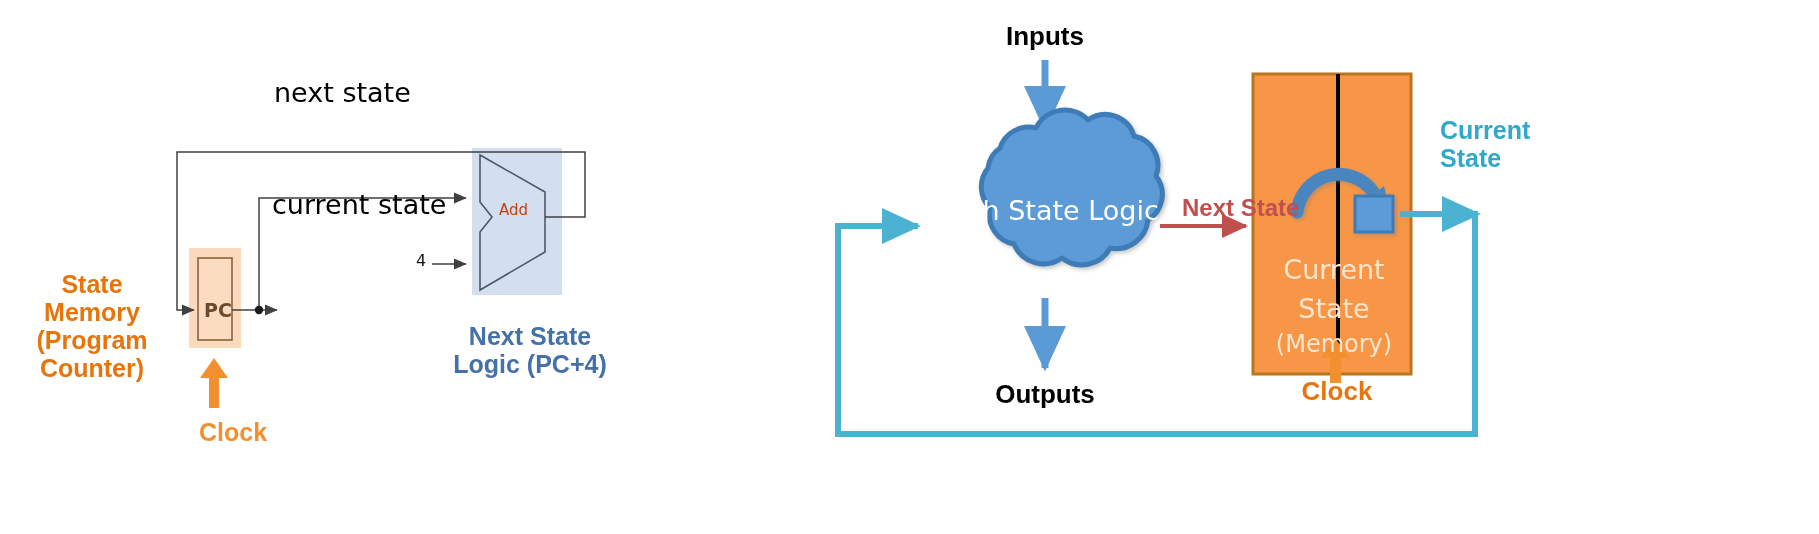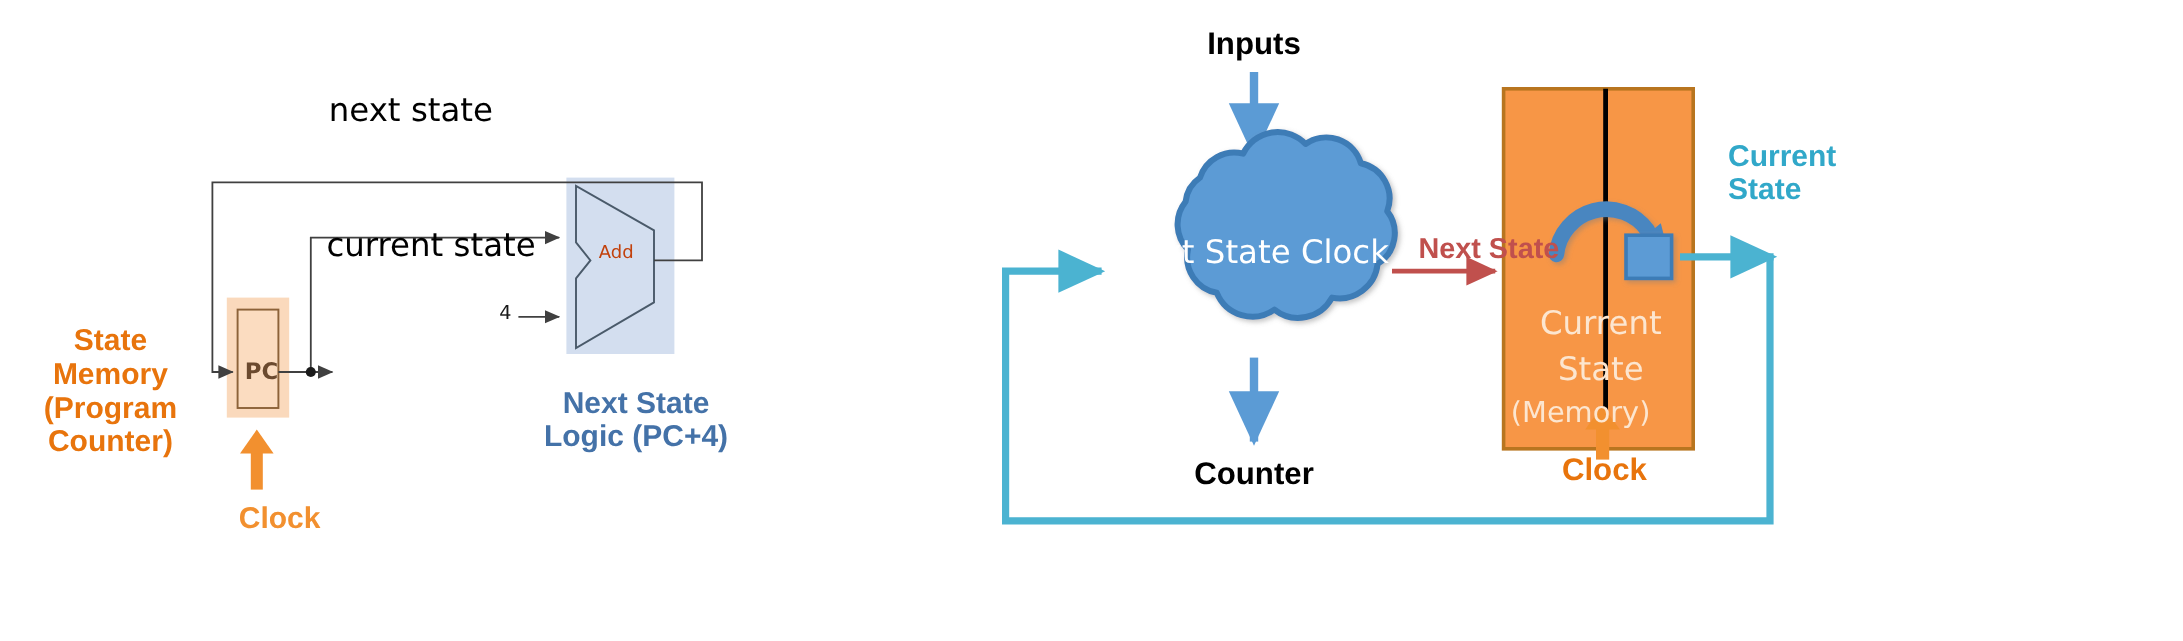--- a/index.html
+++ b/index.html
@@ -139,20 +139,21 @@
     left: 1259px; top: 294px;
     width: 150px;
     text-align: center;
     font-size: 27px;
     color: #FCE6D0;
     font-family: "DejaVu Sans", sans-serif;
   }
   .lbl-mem-line3 {
     left: 1259px; top: 331px;
     width: 150px;
+    text-align: center;
     font-size: 24px;
     color: #FCE6D0;
     font-family: "DejaVu Sans", sans-serif;
   }
   .lbl-clock-right {
     left: 1272px; top: 377px;
     width: 130px;
     text-align: center;
     font-size: 26px;
     font-weight: 700;
@@ -273,24 +274,24 @@
 (Program
 Counter)</div>
 
   <div class="lbl lbl-clock-left">Clock</div>
 
   <div class="lbl lbl-nsl-left" style="white-space: pre-line;">Next State
 Logic (PC+4)</div>
 
   <div class="lbl lbl-inputs">Inputs</div>
 
-  <div class="lbl lbl-cloud-main">Next State Clock</div>
-
-
-  <div class="lbl lbl-outputs">Counter</div>
+  <div class="lbl lbl-cloud-main">Truth State Logic</div>
+
+
+  <div class="lbl lbl-outputs">Outputs</div>
 
   <div class="lbl lbl-next-state-red">Next State</div>
 
   <div class="lbl lbl-mem-line1">Current</div>
   <div class="lbl lbl-mem-line2">State</div>
   <div class="lbl lbl-mem-line3">(Memory)</div>
 
   <div class="lbl lbl-clock-right">Clock</div>
 
   <div class="lbl lbl-current-state-cyan" style="white-space: pre-line;">Current

